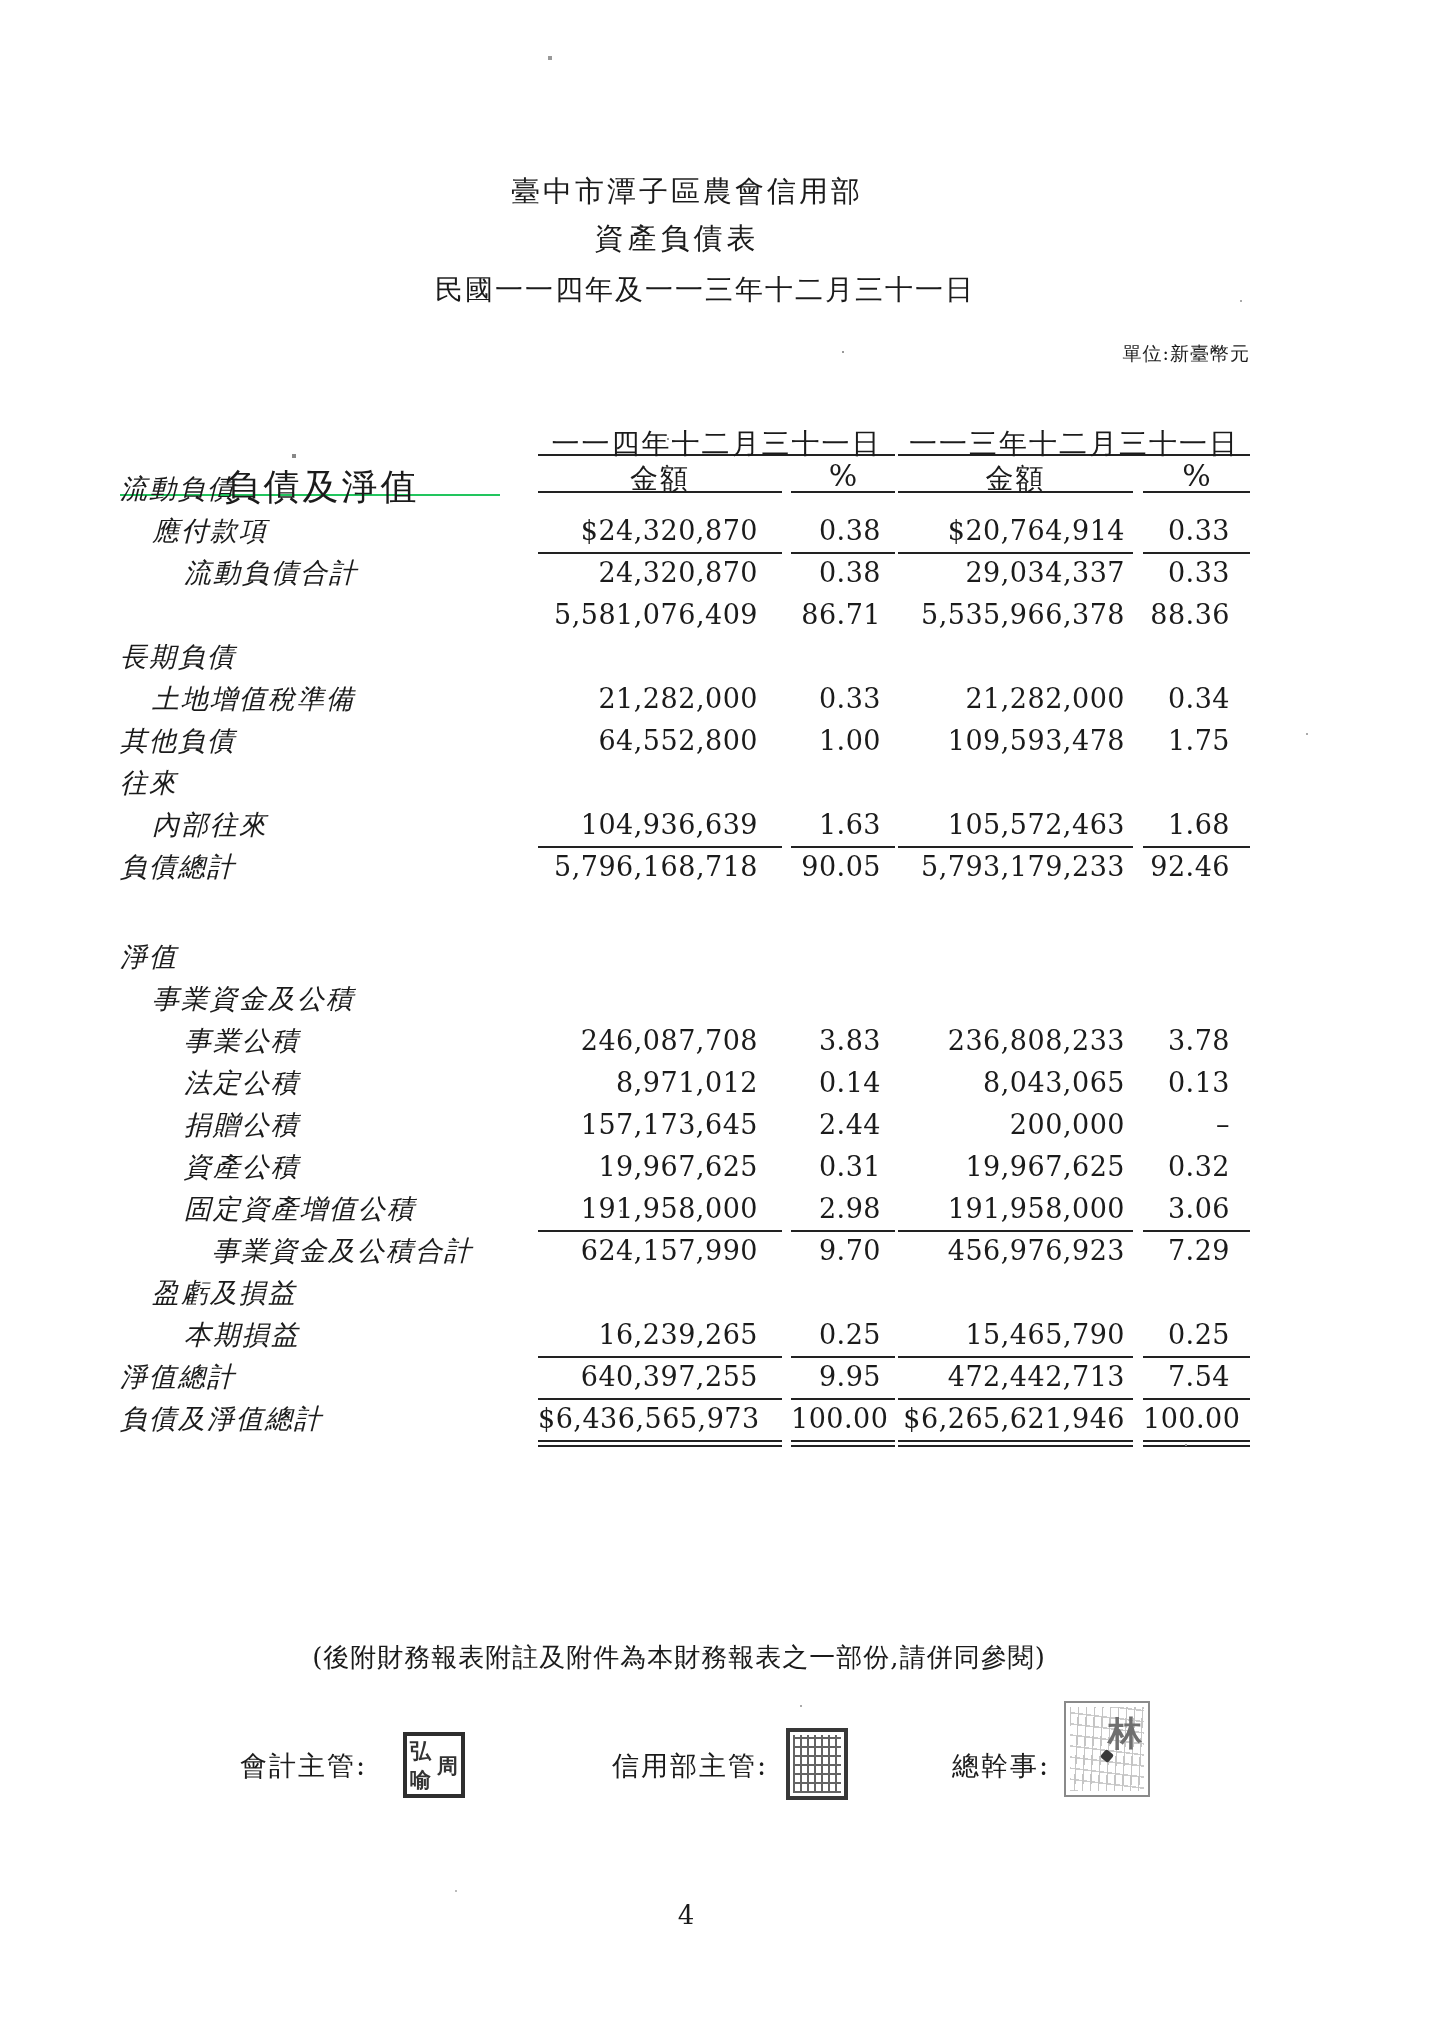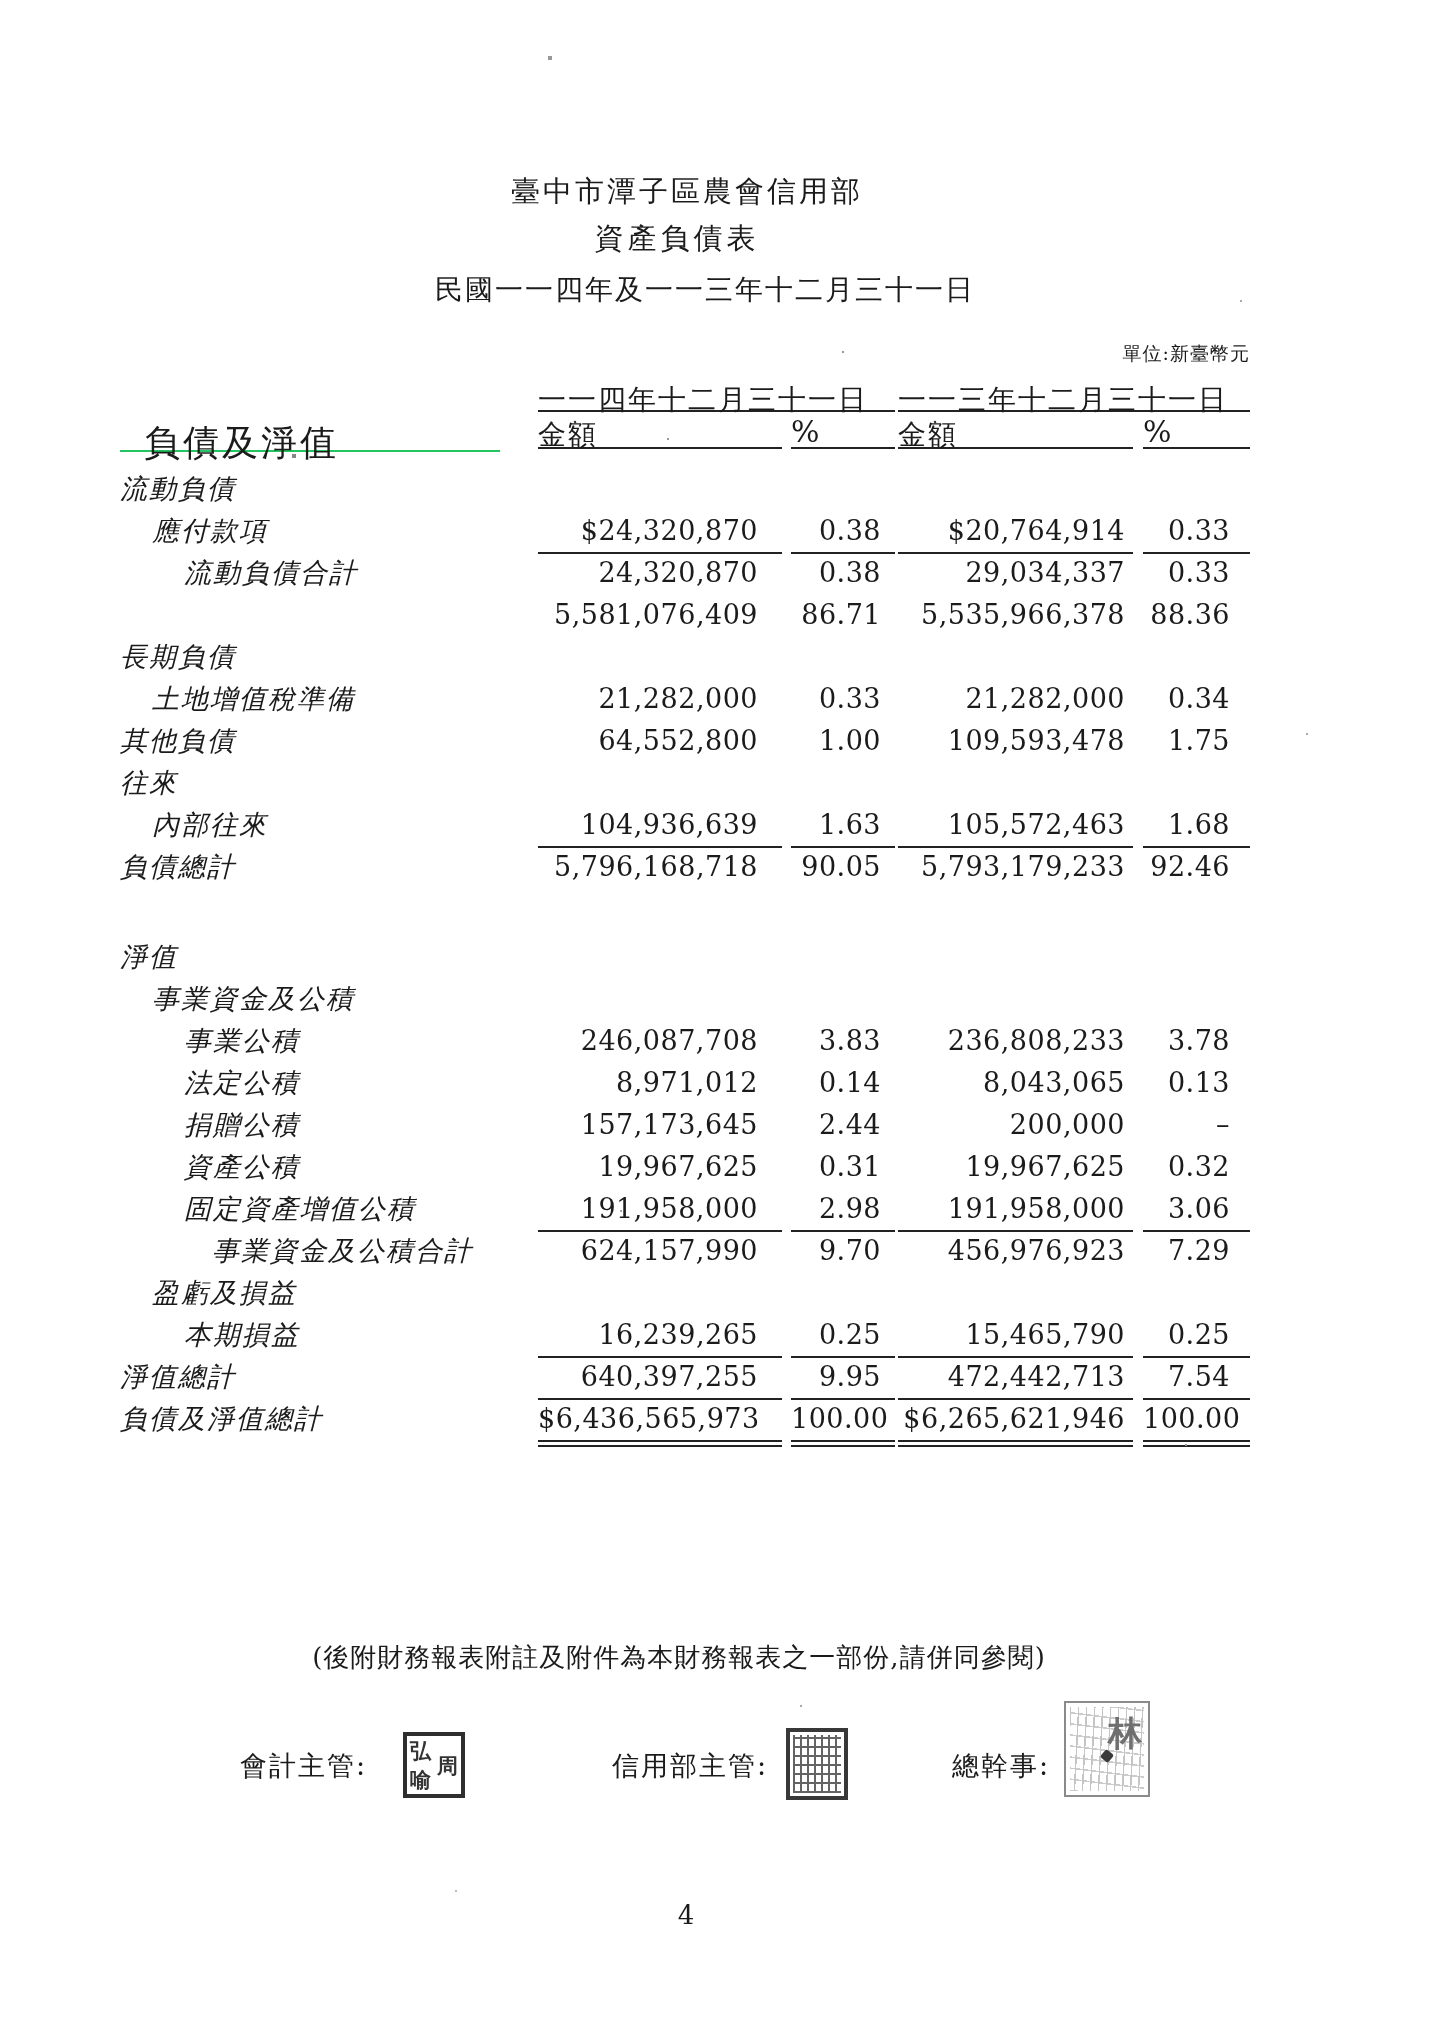--- a/index.html
+++ b/index.html
@@ -8,21 +8,21 @@
     font-family:"DejaVu Serif","Liberation Serif",serif;color:#1b1b1b;
     overflow:hidden;
   }
   .abs{position:absolute;}
   
   .title1{top:172px;left:-33px;width:1440px;text-align:center;font-size:29px;letter-spacing:3px;}
   .title2{top:219px;left:-43px;width:1440px;text-align:center;font-size:29px;letter-spacing:4px;}
   .title3{top:271px;left:-15px;width:1440px;text-align:center;font-size:28px;letter-spacing:2px;}
   .unit{top:341px;right:190px;font-size:19px;letter-spacing:1px;}
   
-  .hdr{text-align:left;box-sizing:border-box;white-space:nowrap;}
+  .hdr{text-align:center;box-sizing:border-box;white-space:nowrap;margin-top:44px;}
   .hdr-date1{left:538px;top:381px;width:357px;height:31px;font-size:28px;letter-spacing:2px;border-bottom:2.5px solid #222;}
   .hdr-date2{left:898px;top:381px;width:352px;height:31px;font-size:28px;letter-spacing:2px;border-bottom:2.5px solid #222;}
   .hdr-label{left:120px;top:419px;width:380px;height:33px;font-size:36px;letter-spacing:3px;padding-left:24px;border-bottom:2px solid #22c55e;}
   .hdr-amt1{left:538px;top:416px;width:244px;height:33px;font-size:28px;letter-spacing:2px;border-bottom:2.5px solid #222;}
   .hdr-pct1{left:791px;top:414px;width:104px;height:35px;font-size:30px;border-bottom:2.5px solid #222;}
   .hdr-amt2{left:898px;top:416px;width:235px;height:33px;font-size:28px;letter-spacing:2px;border-bottom:2.5px solid #222;}
   .hdr-pct2{left:1143px;top:414px;width:107px;height:35px;font-size:30px;border-bottom:2.5px solid #222;}
   
   .tbl{left:96px;top:468px;width:1154px;}
   .row{display:grid;grid-template-columns:442px 244px 9px 104px 3px 235px 10px 107px;height:42px;}

